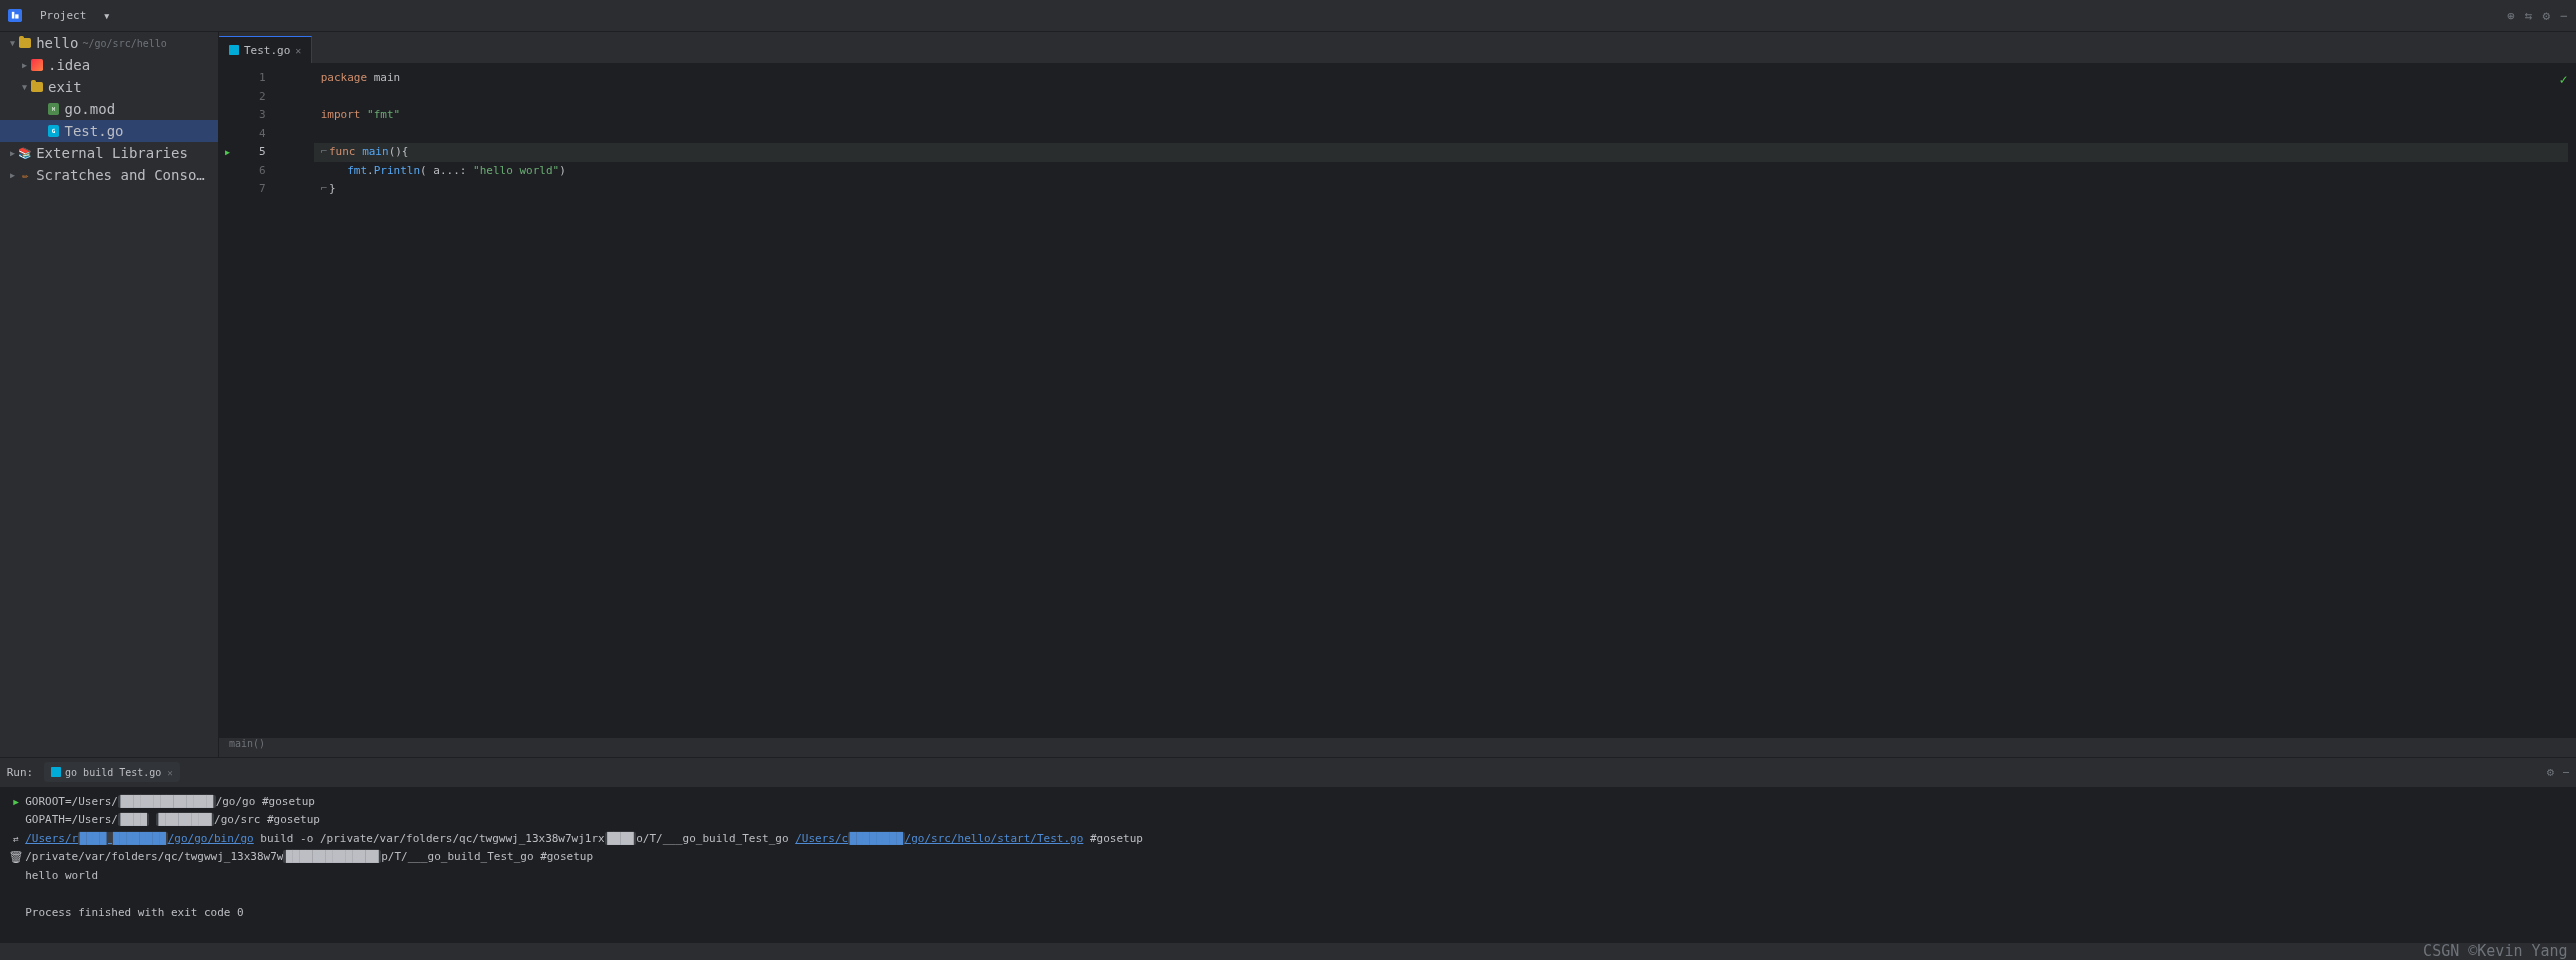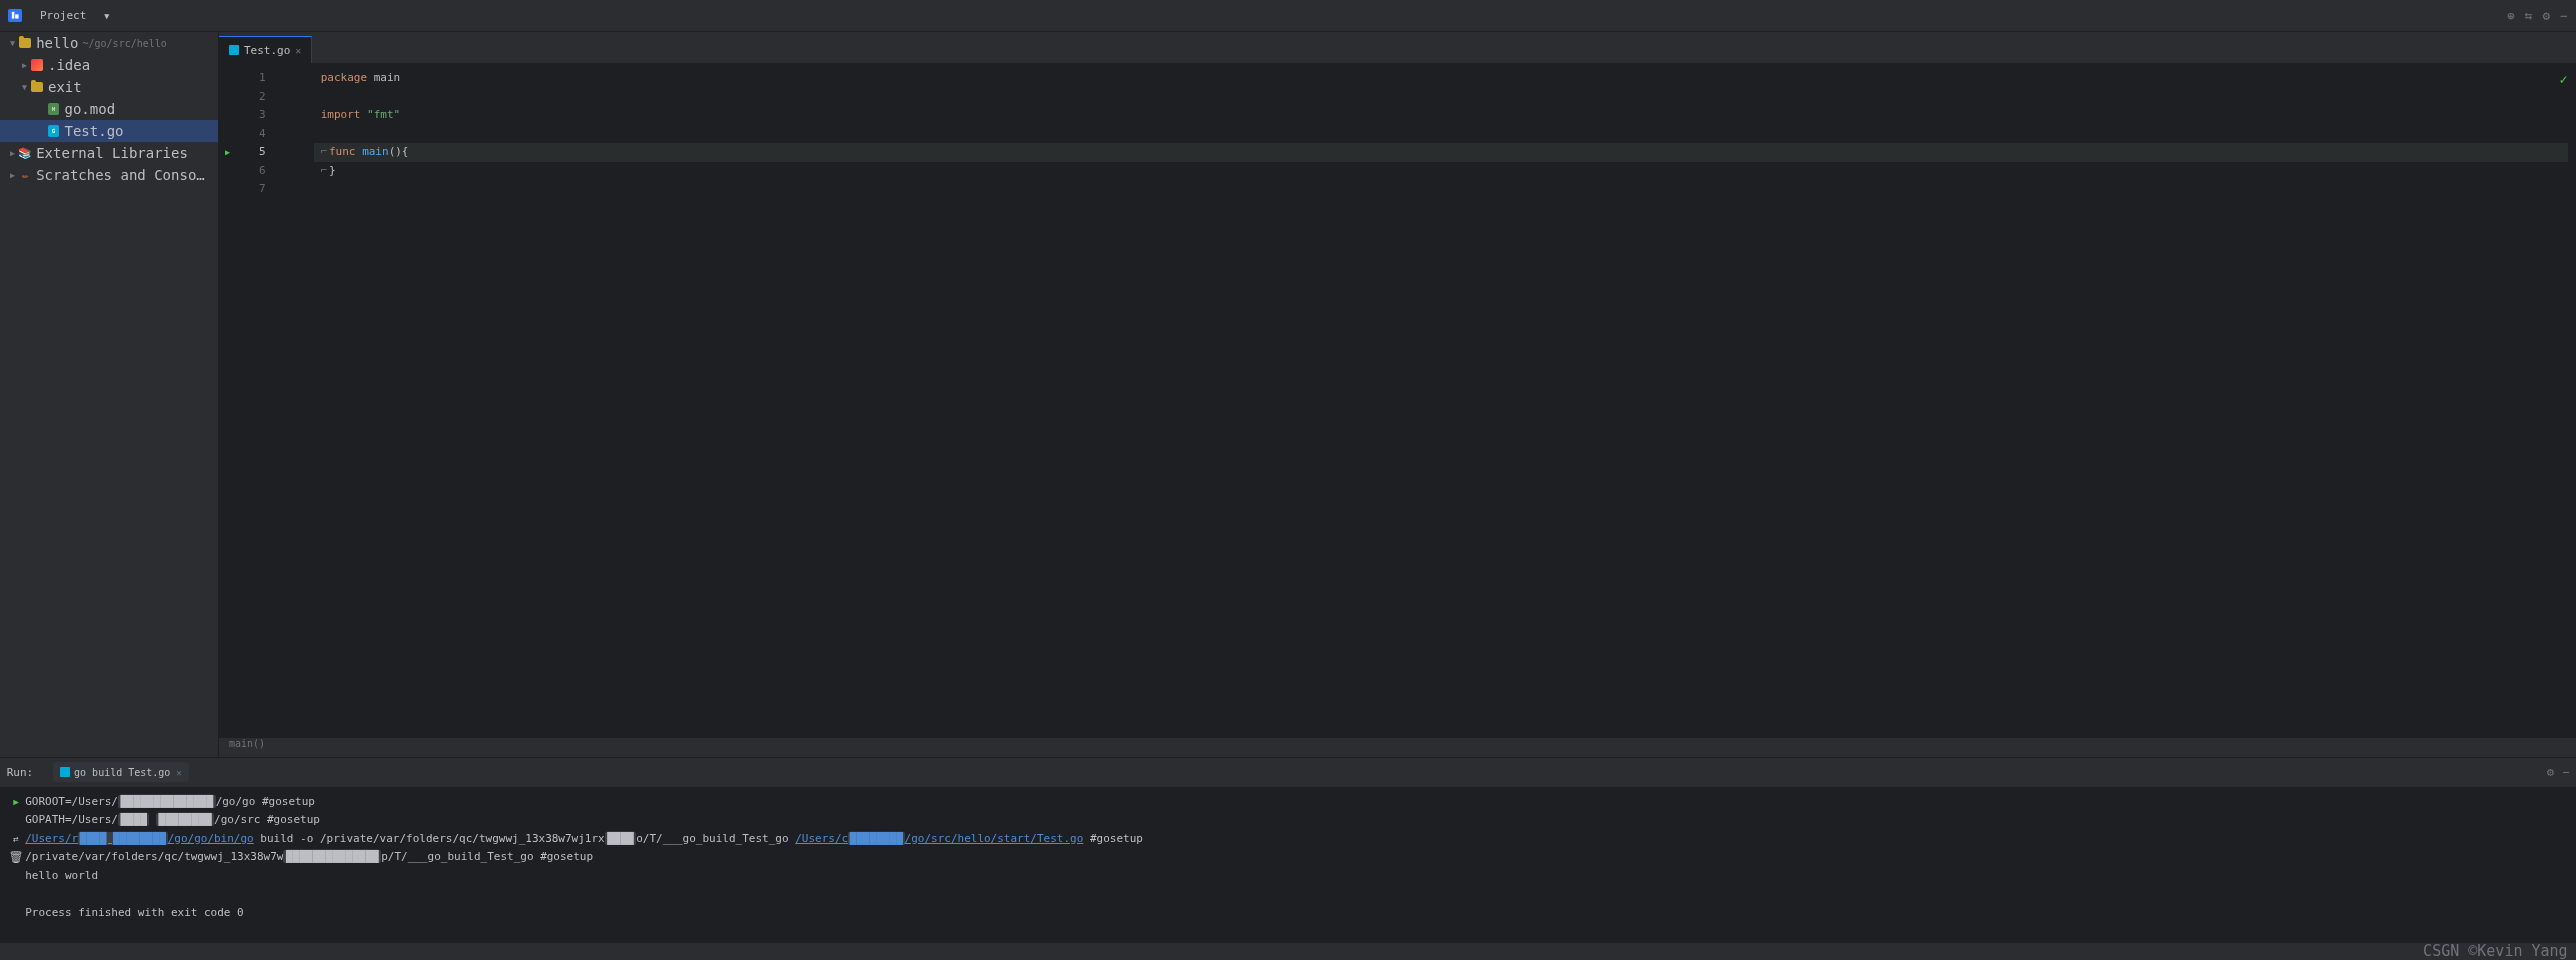--- a/index.html
+++ b/index.html
@@ -295,21 +295,21 @@
       flex-direction: column;
       flex-shrink: 0;
     }
     .run-header {
       background: #2b2d30;
       height: 30px;
       display: flex;
       align-items: center;
       padding: 0 6.7px;
       border-bottom: 0.8px solid #1e1f22;
-      gap: 20px;
+      gap: 11px;
     }
     .run-label {
       color: #bcbec4;
       font-size: 11px;
       font-weight: 500;
     }
     .run-tab {
       display: flex;
       align-items: center;
       gap: 4.2px;
@@ -543,20 +543,23 @@
           <div class="code-line">
             <span class="kw">import </span><span class="str">"fmt"</span>
           </div>
 
           <div class="code-line">&nbsp;</div>
 
           <div class="code-line active-line">
             <span style="color:#6f737a;margin-right:1.7px;">⌐</span><span class="kw">func </span><span class="fn">main</span><span class="punc">(){</span>
           </div>
 
+          <div class="code-line">
+            <span style="color:#bcbec4;">    </span><span class="pkg">fmt</span><span class="punc">.</span><span class="fn">Println</span><span class="punc">( </span><span style="color:#bcbec4;">a...: </span><span class="str">"hello world"</span><span class="punc">)</span>
+          </div>
 
           <div class="code-line">
             <span style="color:#6f737a;margin-right:1.7px;">⌐</span><span class="punc">}</span>
           </div>
         </div>
 
         <div class="scrollbar-right"></div>
 
         <div class="check-mark">✓</div>
       </div>

